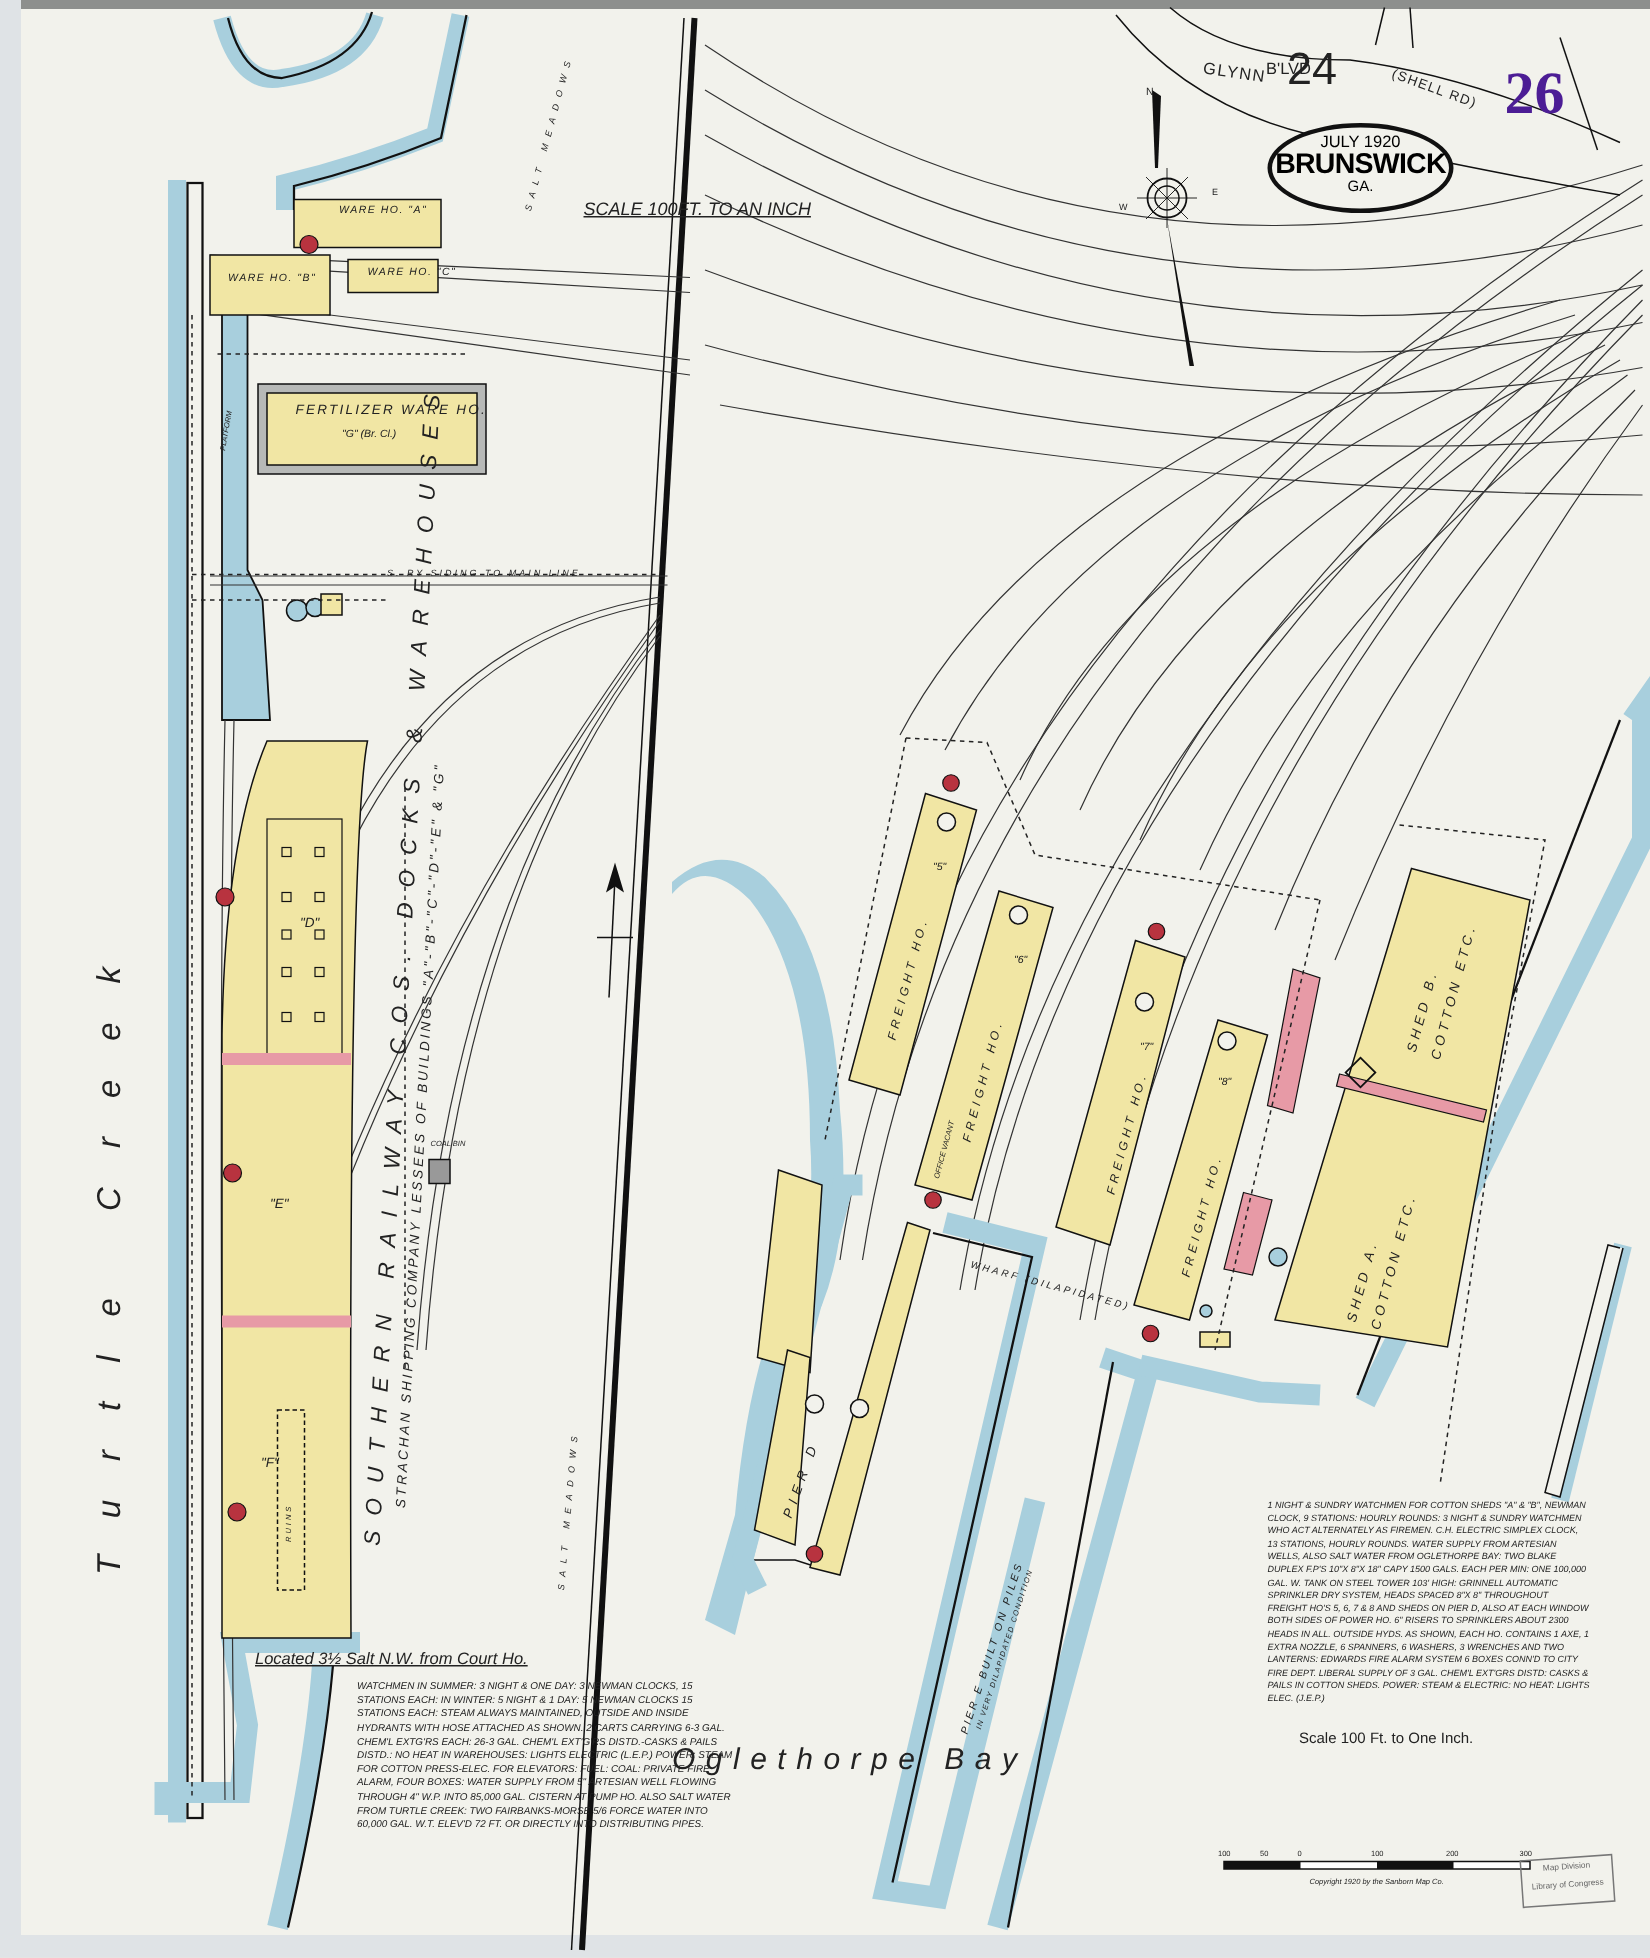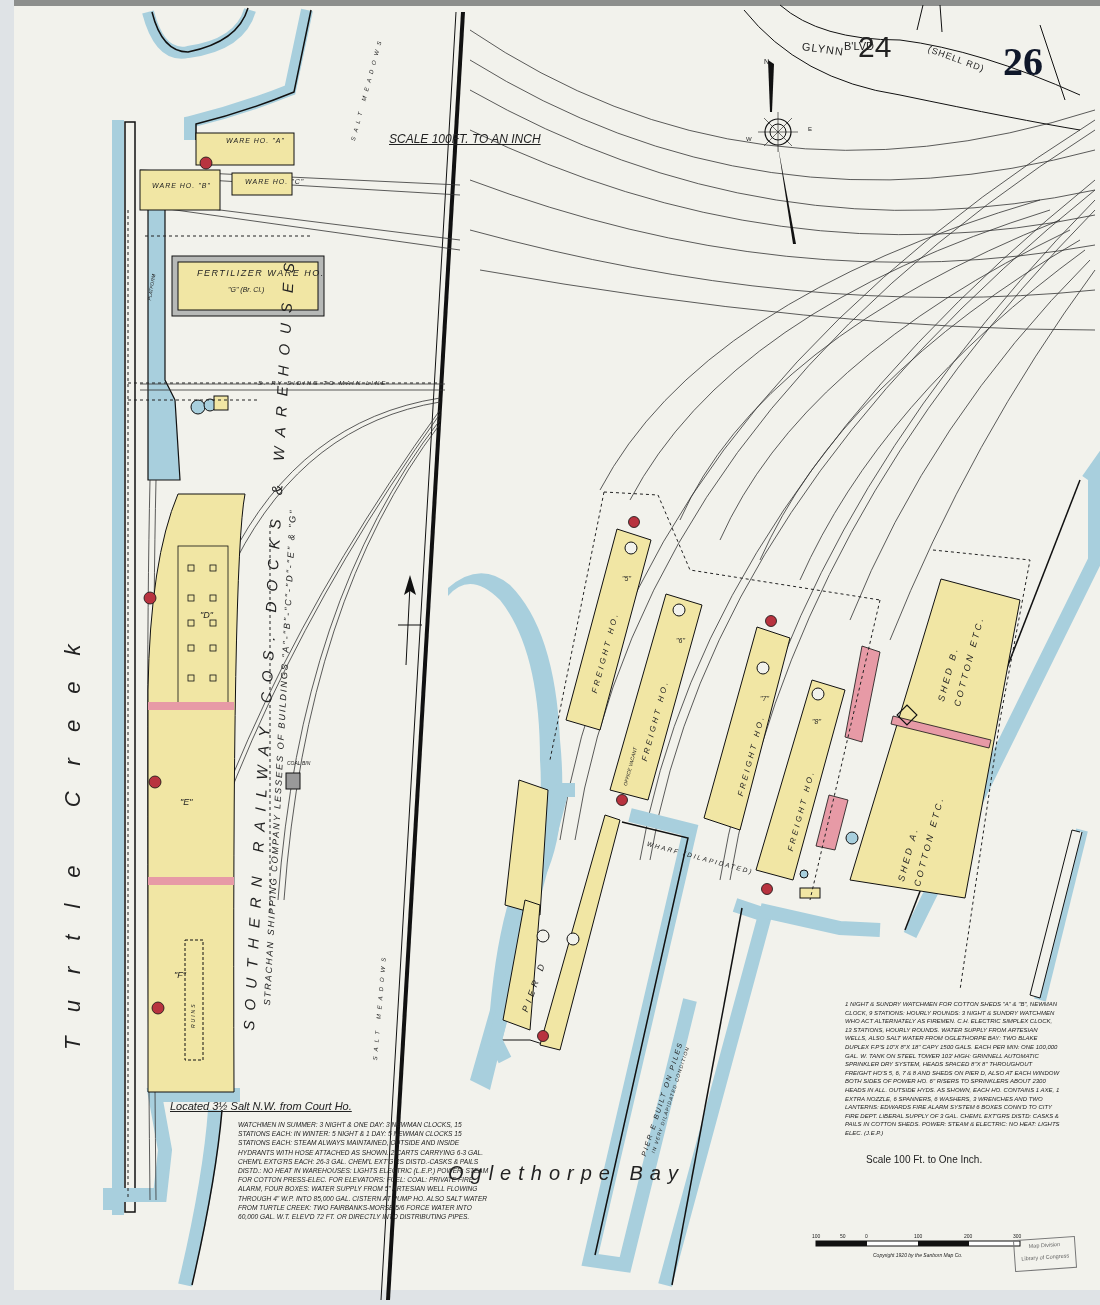--- a/index.html
+++ b/index.html
@@ -5,21 +5,21 @@
   html,body{margin:0;padding:0;background:#d9dcdc;}
   #sheet{position:relative;width:1100px;height:1305px;overflow:hidden;background:#f2f2ec;font-family:"Liberation Sans",sans-serif;}
   #sheet svg{position:absolute;left:0;top:0;}
   .lbl{position:absolute;color:#222;font-family:"Liberation Sans",sans-serif;white-space:nowrap;transform-origin:left top;}
   .ital{font-style:italic;}
   .note{position:absolute;font-size:6.6px;line-height:9.2px;font-style:italic;color:#222;white-space:normal;text-transform:uppercase;}
   .title-oval{position:absolute;left:845px;top:82px;width:118px;height:54px;border:3px solid #111;border-radius:50%;background:#f2f2ec;text-align:center;}
   .title-oval .d{font-size:11px;margin-top:4px;}
   .title-oval .c{font-size:19px;font-weight:bold;line-height:18px;letter-spacing:-0.5px;}
   .title-oval .s{font-size:10px;}
-  .sheetno{position:absolute;left:1003px;top:38px;font-family:"Liberation Serif",serif;font-weight:bold;font-size:40px;color:#0f172a;}
+  .sheetno{position:absolute;left:1003px;top:38px;font-family:"Liberation Serif",serif;font-weight:bold;font-size:40px;color:#4c1d95;}
   .stamp{position:absolute;left:1014px;top:1238px;width:60px;height:30px;border:1px solid #777;font-size:5.5px;color:#666;transform:rotate(-4deg);text-align:center;line-height:13px;}
 </style>
 </head>
 <body>
 
 <div id="sheet">
 
 <svg width="1100" height="1305" viewBox="0 0 1100 1305">
 
   <rect x="0" y="0" width="1100" height="6" fill="#8d8f8d"></rect>
@@ -210,20 +210,25 @@
   </g>
 
   <g transform="translate(816,1241)">
     <rect x="0" y="0" width="204" height="5" fill="#fff" stroke="#111"></rect>
     <rect x="0" y="0" width="51" height="5" fill="#111"></rect>
     <rect x="102" y="0" width="51" height="5" fill="#111"></rect>
   </g>
 </svg>
 
 <div class="sheetno">26</div>
+<div class="title-oval">
+  <div class="d" style="text-transform:uppercase;">July 1920</div>
+  <div class="c" style="text-transform:uppercase;">Brunswick</div>
+  <div class="s" style="text-transform:uppercase;">Ga.</div>
+</div>
 
 <div class="lbl" style="left:803px;top:40px;font-size:11px;transform:rotate(8deg);text-transform:uppercase;letter-spacing:1px;">Glynn</div>
 <div class="lbl" style="left:858px;top:30px;font-size:30px;">24</div>
 <div class="lbl" style="left:844px;top:40px;font-size:11px;text-transform:uppercase;">B'lvd</div>
 <div class="lbl" style="left:930px;top:44px;font-size:9px;transform:rotate(20deg);text-transform:uppercase;letter-spacing:1px;">(Shell Rd)</div>
 <div class="lbl" style="left:764px;top:58px;font-size:7px;">N</div>
 <div class="lbl" style="left:808px;top:126px;font-size:6px;">E</div>
 <div class="lbl" style="left:746px;top:136px;font-size:6px;">W</div>
 
 <div class="lbl ital" style="left:389px;top:132px;font-size:12px;text-decoration:underline;text-transform:uppercase;">Scale 100ft. to an inch</div>

